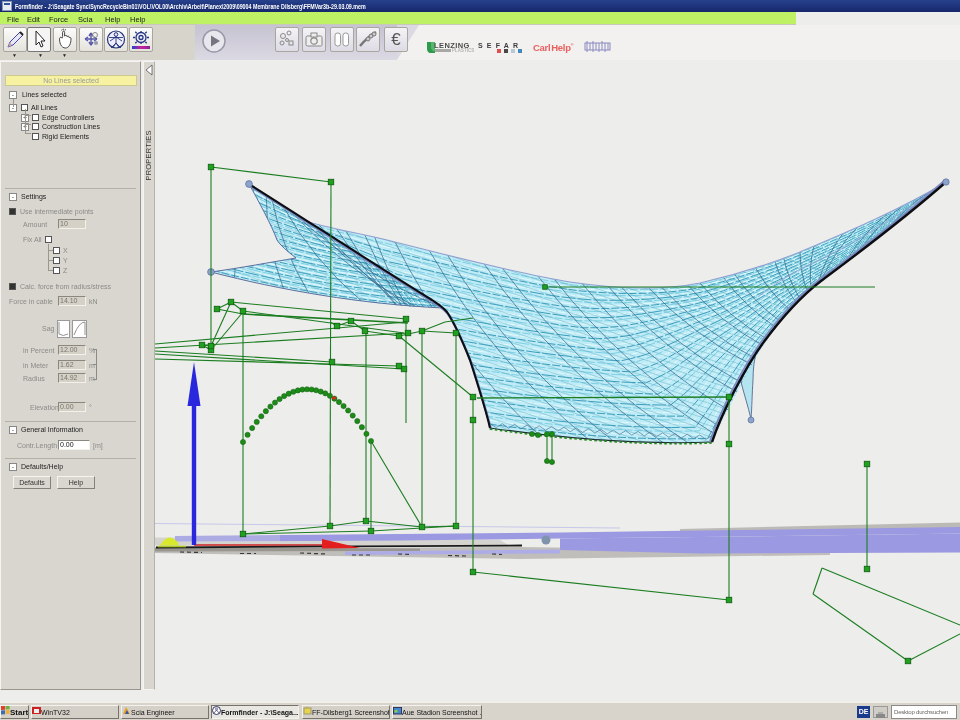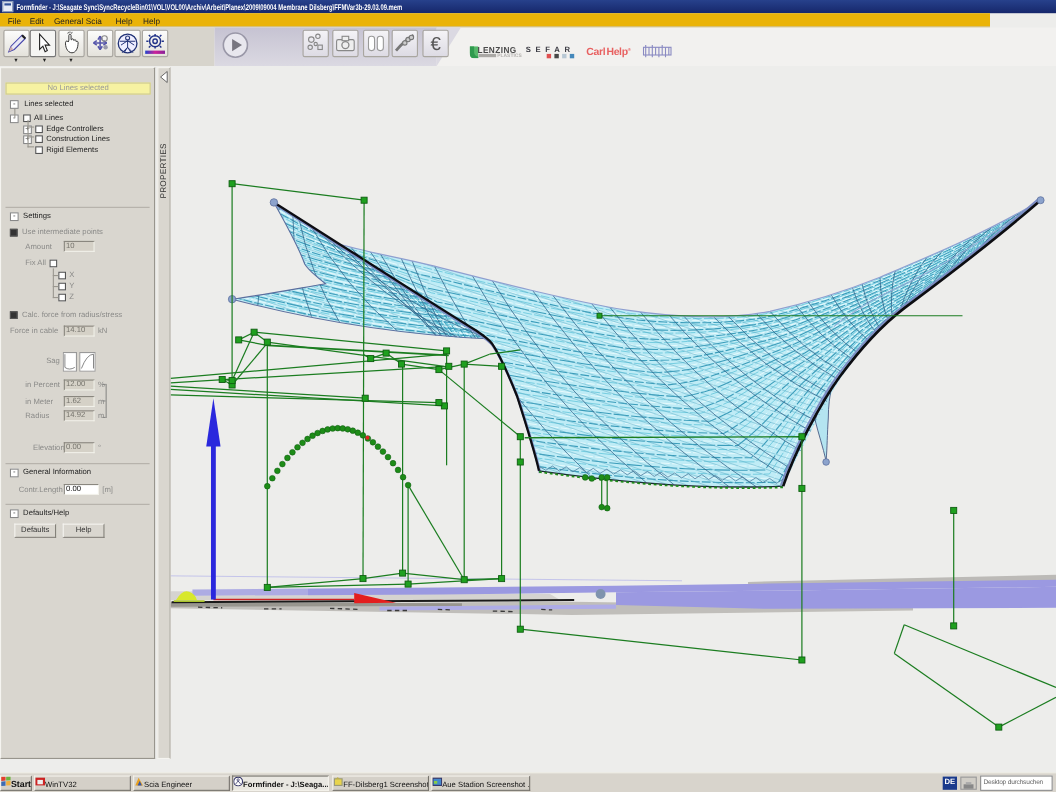--- a/index.html
+++ b/index.html
@@ -4,21 +4,21 @@
 <style>
   html,body{margin:0;padding:0;width:960px;height:720px;overflow:hidden;
     font-family:"Liberation Sans",sans-serif;background:#ededeb;}
   .abs{position:absolute;}
   #titlebar{left:0;top:0;width:960px;height:12px;
     background:linear-gradient(to bottom,#27418c,#16276b);}
   #titlebar .ticon{left:2px;top:1px;width:10px;height:10px;background:#e8ecf6;
     border:1px solid #8899bb;box-sizing:border-box;}
   #titlebar .ticon:after{content:"";position:absolute;left:1px;top:1px;width:6px;height:2px;background:#31519a;}
   #titlebar .ttext{left:15px;top:1.5px;color:#fff;font-size:7.5px;font-weight:bold;white-space:nowrap;transform:scaleX(0.71);transform-origin:0 0;}
-  #menubar{left:0;top:12px;width:900px;height:13px;background:#eab308;border-bottom:1px solid #cac7bb;box-sizing:border-box;}
+  #menubar{left:0;top:12px;width:796px;height:13px;background:#bef264;border-bottom:1px solid #cac7bb;box-sizing:border-box;}
   #menubar span{position:absolute;top:2.5px;font-size:7.5px;color:#222;}
   #toolbar{left:0;top:25px;width:960px;height:35px;background:#f2f1ef;}
   #toolbar .leftbg{left:0;top:0;width:195px;height:35px;background:#d7d4cc;}
   #toolbar .midbg{left:195px;top:0;width:202px;height:35px;
      background:linear-gradient(to bottom,#c6c3d2,#dbd9e2);}
   #toolbar .slant{left:397px;top:0;width:0;height:0;
      border-top:35px solid #dbd9e2;border-right:22px solid transparent;}
   .tbtn{position:absolute;width:24px;height:25px;background:linear-gradient(to bottom,#fcfcfb,#e4e2db);
      border:1px solid #a9a6a0;border-radius:2px;box-sizing:border-box;}
   .tbtn.pressed{background:#f5f5f3;border-color:#777;}
@@ -405,21 +405,21 @@
     </g>
 </svg>
 
 <div id="titlebar" class="abs">
   <div class="ticon abs"></div>
   <div class="ttext abs">Formfinder - J:\Seagate Sync\SyncRecycleBin01\VOL\VOL00\Archiv\Arbeit\Planex\2009\09004 Membrane Dilsberg\FFMVar3b-29.03.09.mem</div>
 </div>
 <div id="menubar" class="abs">
   <span style="left:7px">File</span>
     <span style="left:27px">Edit</span>
-  <span style="left:49px">General</span>
+  <span style="left:49px">Force</span>
     <span style="left:78px">Scia</span>
   <span style="left:105px">Help</span>
     <span style="left:130px">Help</span>
 </div>
 <div id="toolbar" class="abs">
   <div class="leftbg abs"></div>
   <div class="midbg abs"></div>
   <div class="slant abs"></div>
   <div id="tbicons">
       <div class="tbtn" style="left: 3px; top: 2px;"><svg width="22" height="23" viewBox="0 0 22 23">

